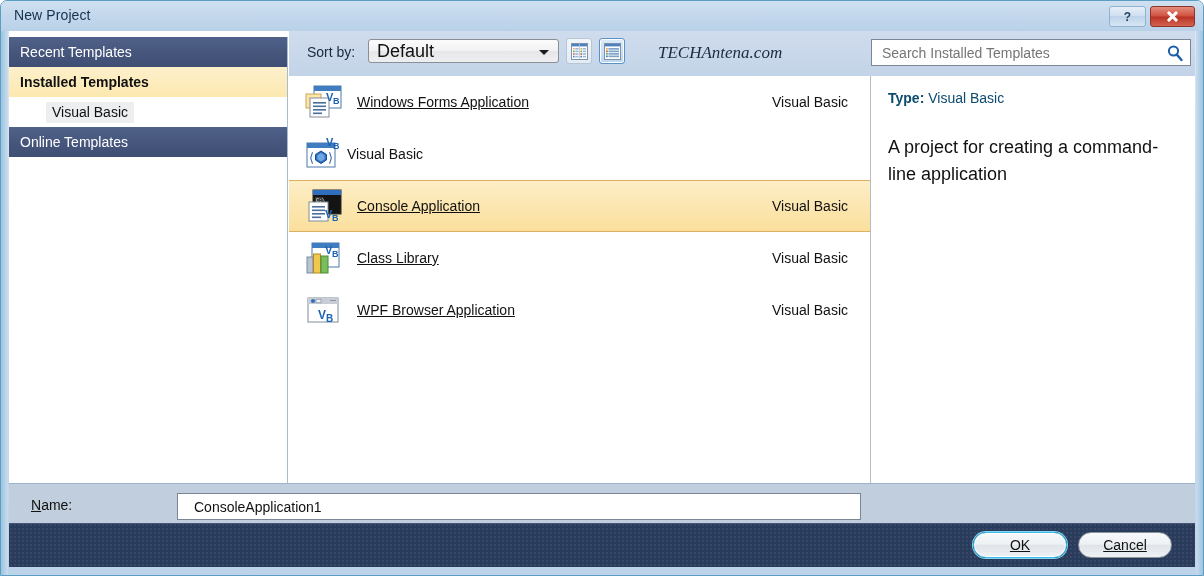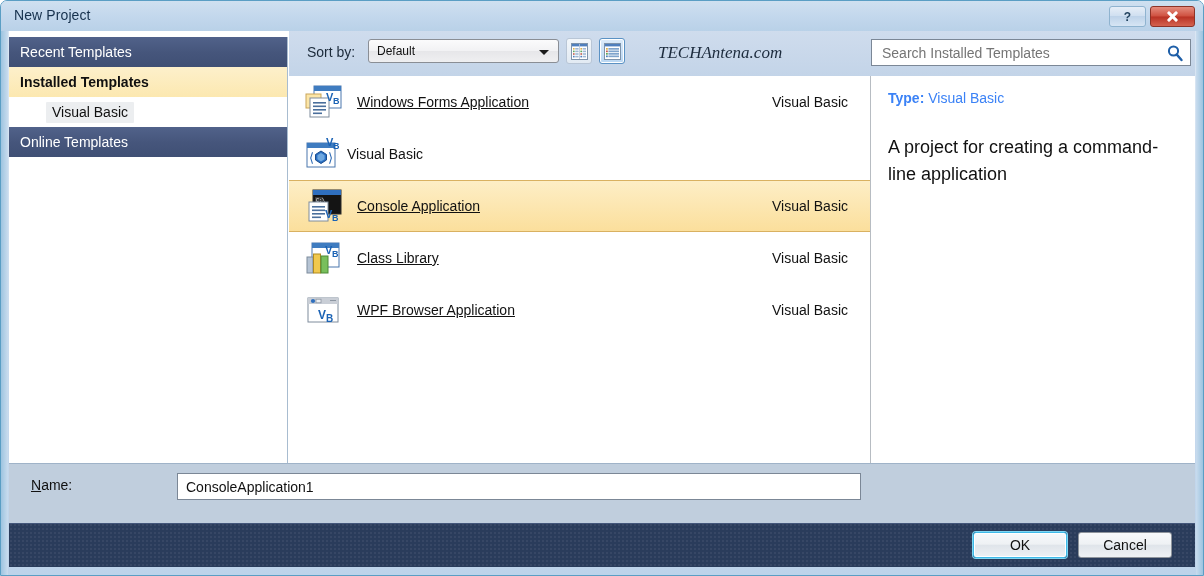--- a/index.html
+++ b/index.html
@@ -145,21 +145,21 @@
     position: absolute; left: 18px; top: 13px;
     font-size: 14px; color: #1b2a3a;
   }
   #sortby-select {
     position: absolute; left: 79px; top: 8px;
     width: 191px; height: 24px;
     box-sizing: border-box;
     background: linear-gradient(180deg,#fbfbfc 0%,#f2f2f4 48%,#e6e6e9 50%,#efeff1 100%);
     border: 1px solid #8a8e95;
     border-radius: 3px;
-    font-size: 12px;
+    font-size: 18px;
     color: #111;
     display: flex; align-items: center;
     padding-left: 8px;
     cursor: default;
   }
   #sortby-arrow {
     position: absolute; right: 9px; top: 10px;
     width: 0; height: 0;
     border-left: 5px solid transparent;
     border-right: 5px solid transparent;
@@ -227,71 +227,72 @@
   .tpl-lang { flex: 0 0 auto; font-size: 14px; color: #111111; margin-right: 22px; }
 
   
   #details-panel {
     position: absolute;
     right: 0; top: 45px; width: 323px; bottom: 0;
     background: #ffffff;
     box-sizing: border-box;
     padding: 14px 16px 0 16px;
   }
-  #details-type-line { font-size: 14px; color: #3b82f6; }
+  #details-type-line { font-size: 14px; color: #0c4a6e; }
   #details-type-label { font-weight: bold; }
   #details-description { font-size: 18px; color: #111; line-height: 27px; margin-top: 28px; }
 
   
   #name-bar {
     position: absolute;
-    left: 0; right: 0; bottom: 44px; height: 60px;
+    left: 0; right: 0; bottom: 44px; height: 40px;
     background: #c0cedd;
     border-top: 1px solid #9fb3c8;
     box-sizing: border-box;
   }
   #name-label {
     position: absolute; left: 22px; top: 13px;
     font-size: 14px; color: #111;
   }
   #name-label u { text-decoration: underline; }
   #name-input {
     position: absolute; left: 168px; top: 9px;
     width: 684px; height: 27px;
     box-sizing: border-box;
     background: #ffffff;
     border: 1px solid #7b8796;
     font-size: 14px;
     color: #111;
-    padding: 0 0 0 8px;
+    padding: 0 0 0 16px;
     font-family: "Liberation Sans", sans-serif;
     outline: none;
   }
 
   
   #footer {
     position: absolute;
     left: 0; right: 0; bottom: 0; height: 44px;
     background-color: #2a3c5b;
     background-image:
       radial-gradient(circle, rgba(255,255,255,.06) 1px, transparent 1px);
     background-size: 4px 4px;
     box-shadow: inset 0 1px 0 #43567a;
   }
   .dlgbtn {
     position: absolute; top: 9px;
     width: 94px; height: 26px;
     box-sizing: border-box;
-    border-radius: 3px;
+    border-radius: 13px;
     font-size: 14px;
     color: #111;
     display: flex; align-items: center; justify-content: center;
     background: linear-gradient(180deg,#f7f9fb 0%,#eef1f4 47%,#dfe4ea 50%,#eef1f4 100%);
     border: 1px solid #8e949c;
     cursor: default;
+    text-decoration: underline;
   }
   #ok-button {
     right: 128px;
     border: 1px solid #3fb9e8;
     box-shadow: 0 0 0 1px #7fd6f2, inset 0 0 0 1px #ffffff;
   }
   #cancel-button { right: 23px; }
 </style>
 </head>
 <body>

